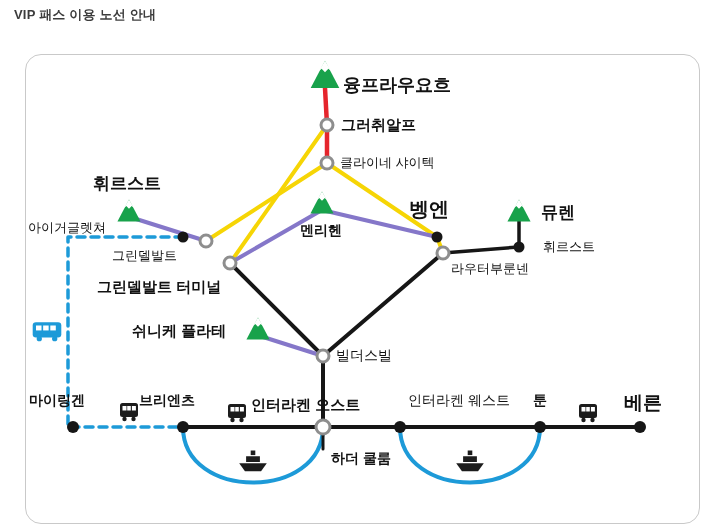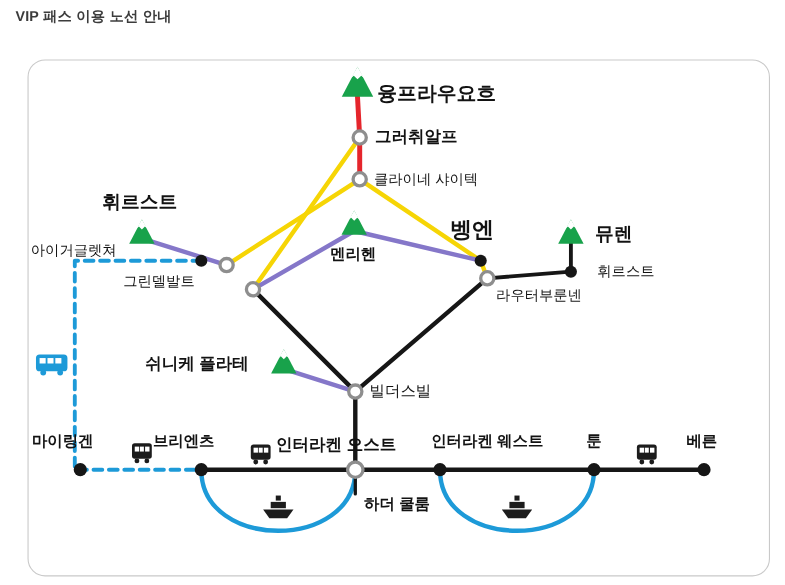--- a/index.html
+++ b/index.html
@@ -118,28 +118,29 @@
       </g>
   </svg>
 
   <div id="labels">
       <div class="st-label" style="left: 343px; top: 76px; font-size: 18px; font-weight: 700;">융프라우요흐</div>
       <div class="st-label" style="left: 341px; top: 117px; font-size: 15px; font-weight: 700;">그러취알프</div>
       <div class="st-label" style="left: 340px; top: 156px; font-size: 13px; font-weight: 400;">클라이네 샤이텍</div>
       <div class="st-label" style="left: 93px; top: 175px; font-size: 17px; font-weight: 700;">휘르스트</div>
       <div class="st-label" style="left: 28px; top: 221px; font-size: 13px; font-weight: 400;">아이거글렛쳐</div>
       <div class="st-label" style="left: 112px; top: 249px; font-size: 13px; font-weight: 400;">그린델발트</div>
+      <div class="st-label" style="left: 97px; top: 279px; font-size: 15px; font-weight: 700;">그린델발트 터미널</div>
       <div class="st-label" style="left: 300px; top: 223px; font-size: 14px; font-weight: 700;">멘리헨</div>
       <div class="st-label" style="left: 409px; top: 198px; font-size: 20px; font-weight: 700;">벵엔</div>
       <div class="st-label" style="left: 541px; top: 204px; font-size: 17px; font-weight: 700;">뮤렌</div>
       <div class="st-label" style="left: 543px; top: 240px; font-size: 13px; font-weight: 400;">휘르스트</div>
       <div class="st-label" style="left: 451px; top: 262px; font-size: 13px; font-weight: 400;">라우터부룬넨</div>
       <div class="st-label" style="left: 132px; top: 323px; font-size: 15px; font-weight: 700;">쉬니케 플라테</div>
       <div class="st-label" style="left: 336px; top: 348px; font-size: 14px; font-weight: 400;">빌더스빌</div>
       <div class="st-label" style="left: 331px; top: 451px; font-size: 14px; font-weight: 700;">하더 쿨룸</div>
       <div class="st-label" style="left: 29px; top: 393px; font-size: 14px; font-weight: 700;">마이링겐</div>
       <div class="st-label" style="left: 139px; top: 393px; font-size: 14px; font-weight: 700;">브리엔츠</div>
       <div class="st-label" style="left: 251px; top: 397px; font-size: 15px; font-weight: 700;">인터라켄 오스트</div>
-      <div class="st-label" style="left: 392px; top: 393px; font-size: 14px; font-weight: 700; text-align: right;">인터라켄 웨스트</div>
+      <div class="st-label" style="left: 408px; top: 393px; font-size: 14px; font-weight: 400; text-align: right;">인터라켄 웨스트</div>
       <div class="st-label" style="left: 533px; top: 393px; font-size: 14px; font-weight: 700;">툰</div>
-      <div class="st-label" style="left: 624px; top: 393px; font-size: 14px; font-weight: 700;">베른</div>
+      <div class="st-label" style="left: 624px; top: 393px; font-size: 19px; font-weight: 700;">베른</div>
     </div>
 </div>
 
 </body></html>

